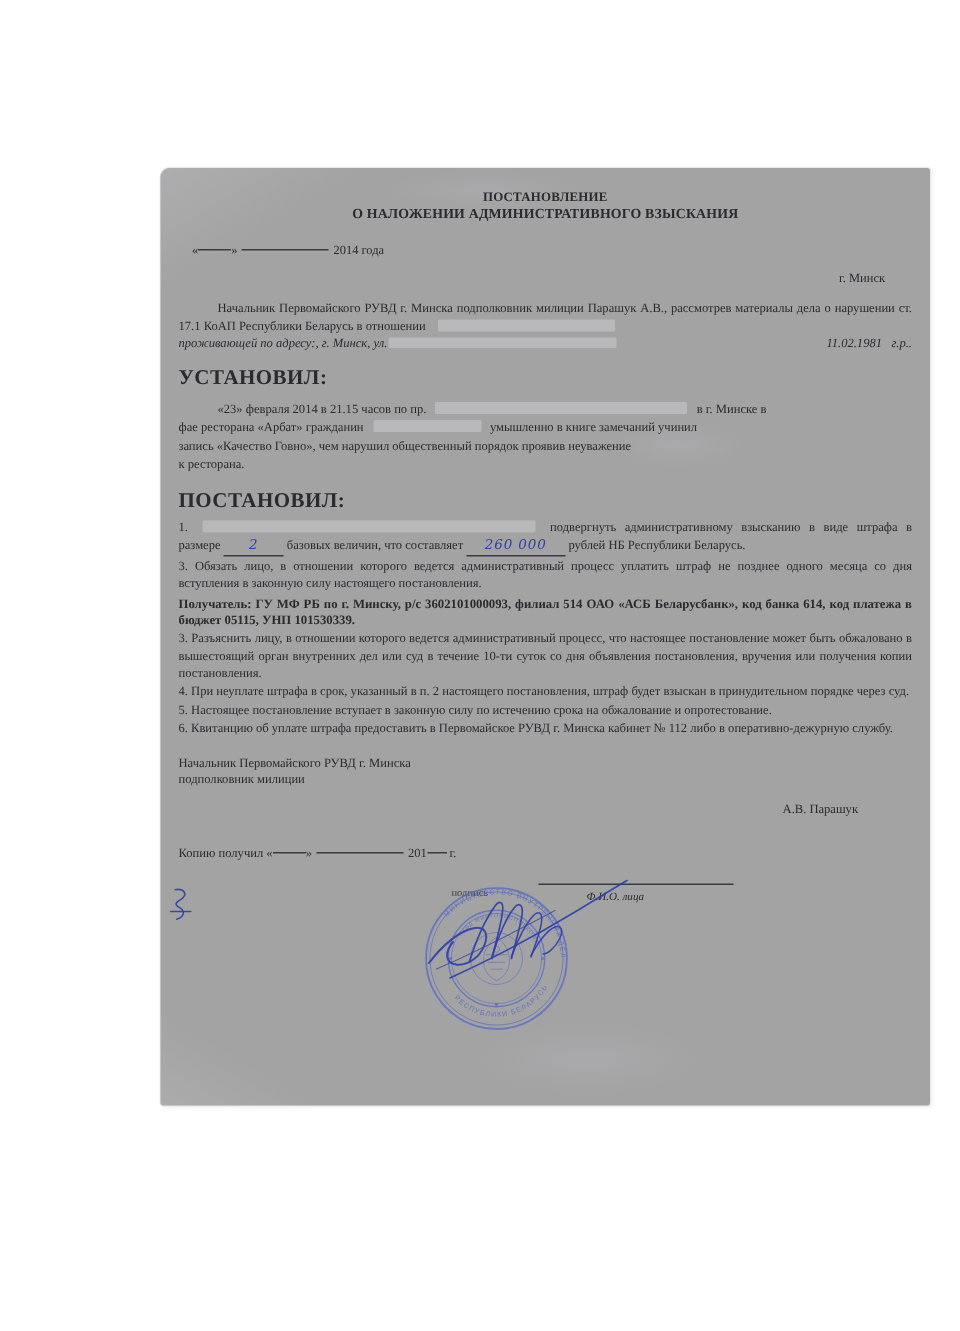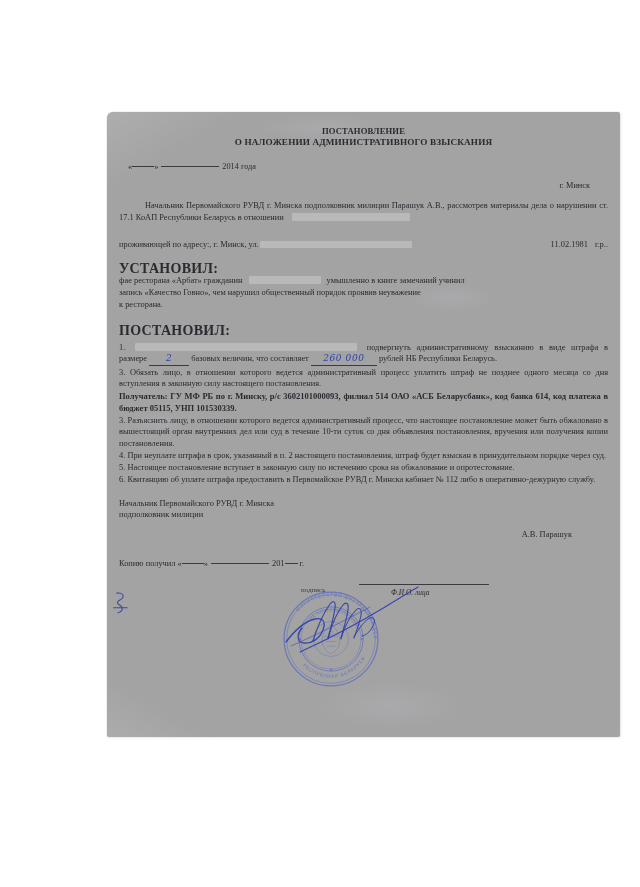--- a/index.html
+++ b/index.html
@@ -231,28 +231,34 @@
       <div class="daterow">
         <span>«</span><span class="blank-s"></span><span>»</span><span class="blank-m"></span><span>2014 года</span>
       </div>
 
       <div class="city">г. Минск</div>
 
       <div class="para">
         <span>Начальник Первомайского РУВД г. Минска подполковник милиции Парашук А.В., рассмотрев материалы дела о нарушении ст. 17.1 КоАП Республики Беларусь в отношении</span>
         <span class="redact tall" style="width:118px;margin-left:6px;"></span>
       </div>
-      <div class="para noind" style="margin-top:16px;position:relative;">
+      <div class="para noind" style="margin-top:0;position:relative;font-style:italic;">
         <span>проживающей по адресу:, г. Минск, ул.</span><span class="redact" style="width:152px;margin-left:1px;"></span>
         <span style="position:absolute;right:20px;top:0;">11.02.1981</span>
         <span style="position:absolute;right:0;top:0;">г.р..</span>
       </div>
 
       <div class="center-head">УСТАНОВИЛ:</div>
 
+      <div class="para" style="text-indent:26px;">
+        <span>«23»</span>
+        <span>февраля 2014 в 21.15 часов по пр.</span>
+        <span class="redact tall" style="width:168px;margin:0 4px;"></span>
+        <span>в г. Минске в</span>
+      </div>
       <div class="list-item">
         <span>фае ресторана «Арбат» гражданин</span>
         <span class="redact tall" style="width:72px;margin:0 4px;"></span>
         <span>умышленно в книге замечаний учинил</span>
       </div>
       <div class="list-item">запись «Качество Говно», чем нарушил общественный порядок проявив неуважение</div>
       <div class="list-item">к ресторана.</div>
 
       <div class="center-head" style="margin-top:14px;">ПОСТАНОВИЛ:</div>
 

